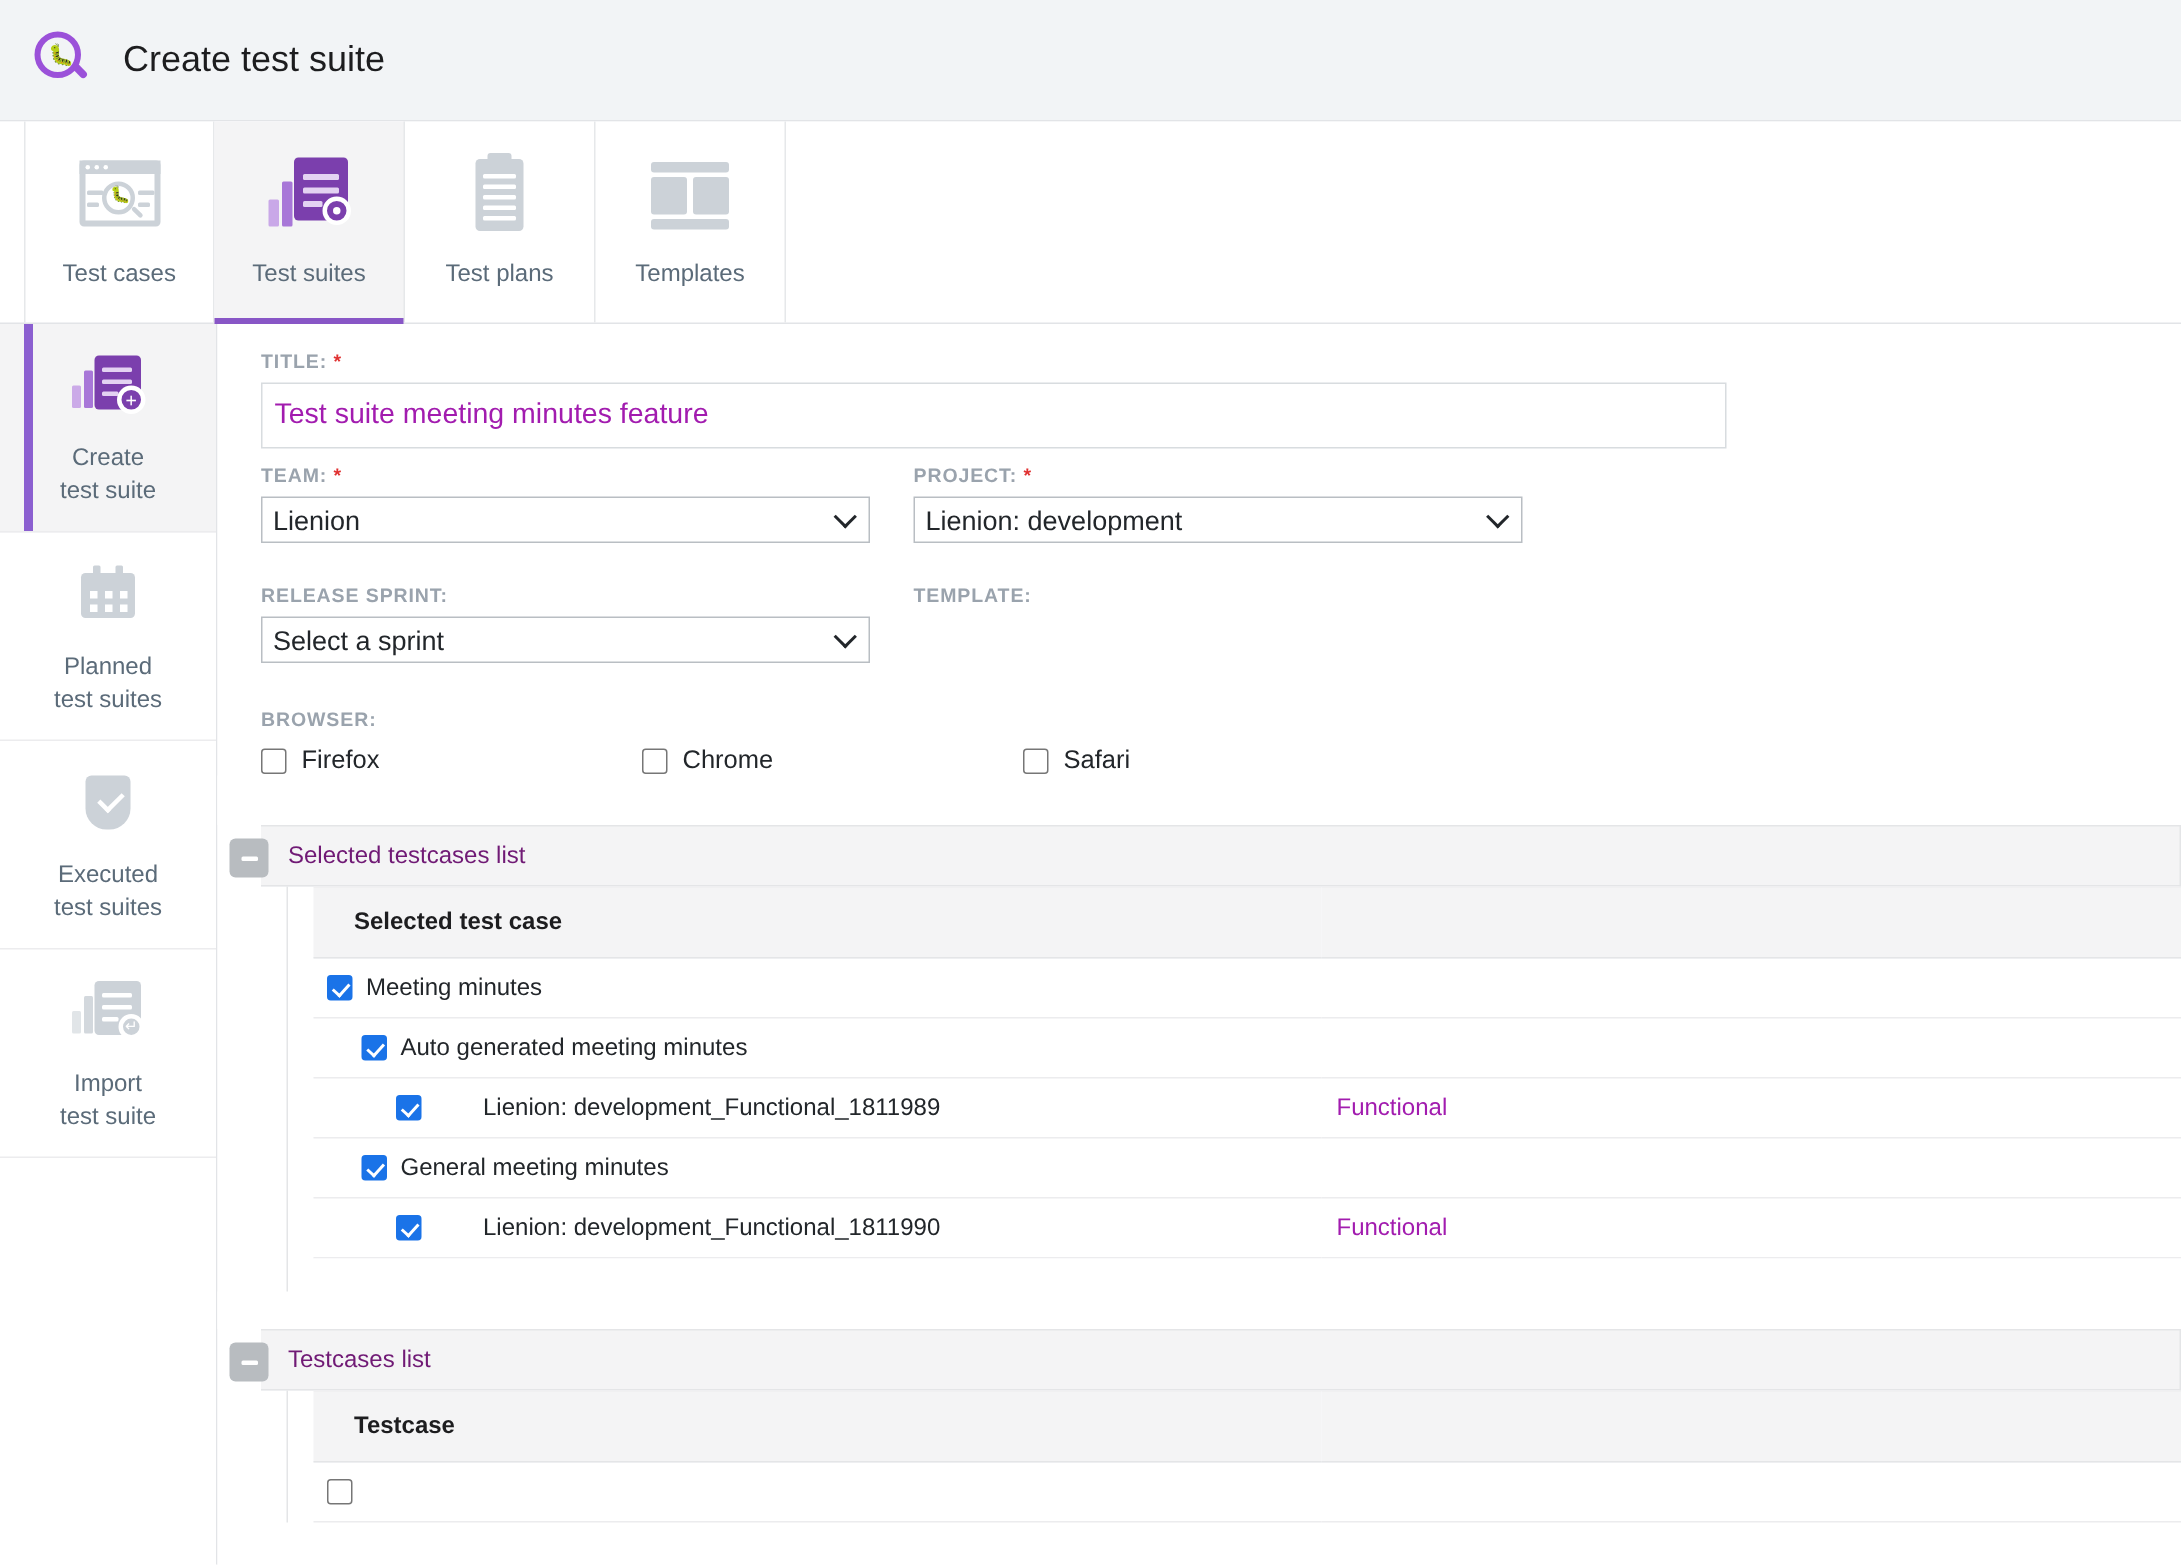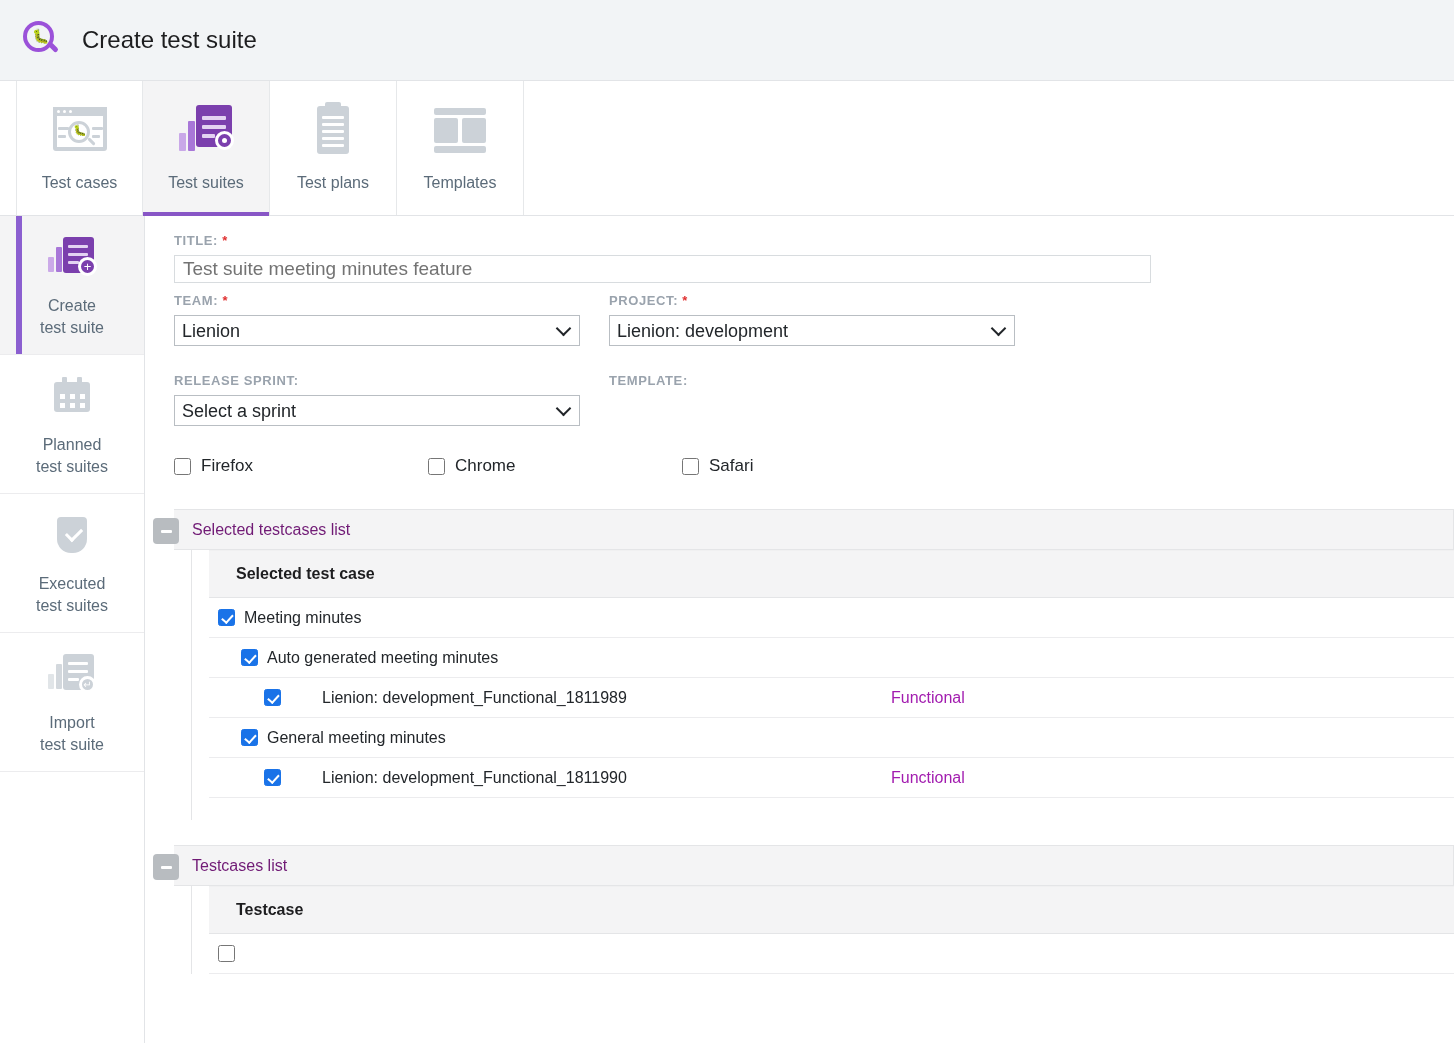--- a/index.html
+++ b/index.html
@@ -312,23 +312,23 @@
     letter-spacing: 0.6px;
     color: #9aa3ad;
     font-weight: 700;
     margin-bottom: 7px;
   }
   .req { color: #e03131; font-weight: 700; }
 
   #title-input {
     display: block;
     width: 977px;
-    height: 28px;
+    height: 44px;
     font-size: 19px;
-    color: #737373;
+    color: #a21caf;
     border: 1px solid #d8dcdf;
     background: #ffffff;
     padding: 0 8px;
     box-sizing: border-box;
     font-family: "Liberation Sans", sans-serif;
     outline: none;
   }
 
   .row-2col { display: flex; margin-top: 10px; }
   .col-a { width: 435px; }
@@ -634,20 +634,21 @@
             </select>
             <span class="chev"></span>
           </div>
         </div>
         <div class="col-b">
           <div class="field-label">TEMPLATE:</div>
         </div>
       </div>
 
       <div id="browser-block">
+        <div class="field-label">BROWSER:</div>
         <div id="browser-row">
           <div class="chk-item" style="width:254px">
             <span class="cbx"></span>
             <span class="chk-label">Firefox</span>
           </div>
           <div class="chk-item" style="width:254px">
             <span class="cbx"></span>
             <span class="chk-label">Chrome</span>
           </div>
           <div class="chk-item">

